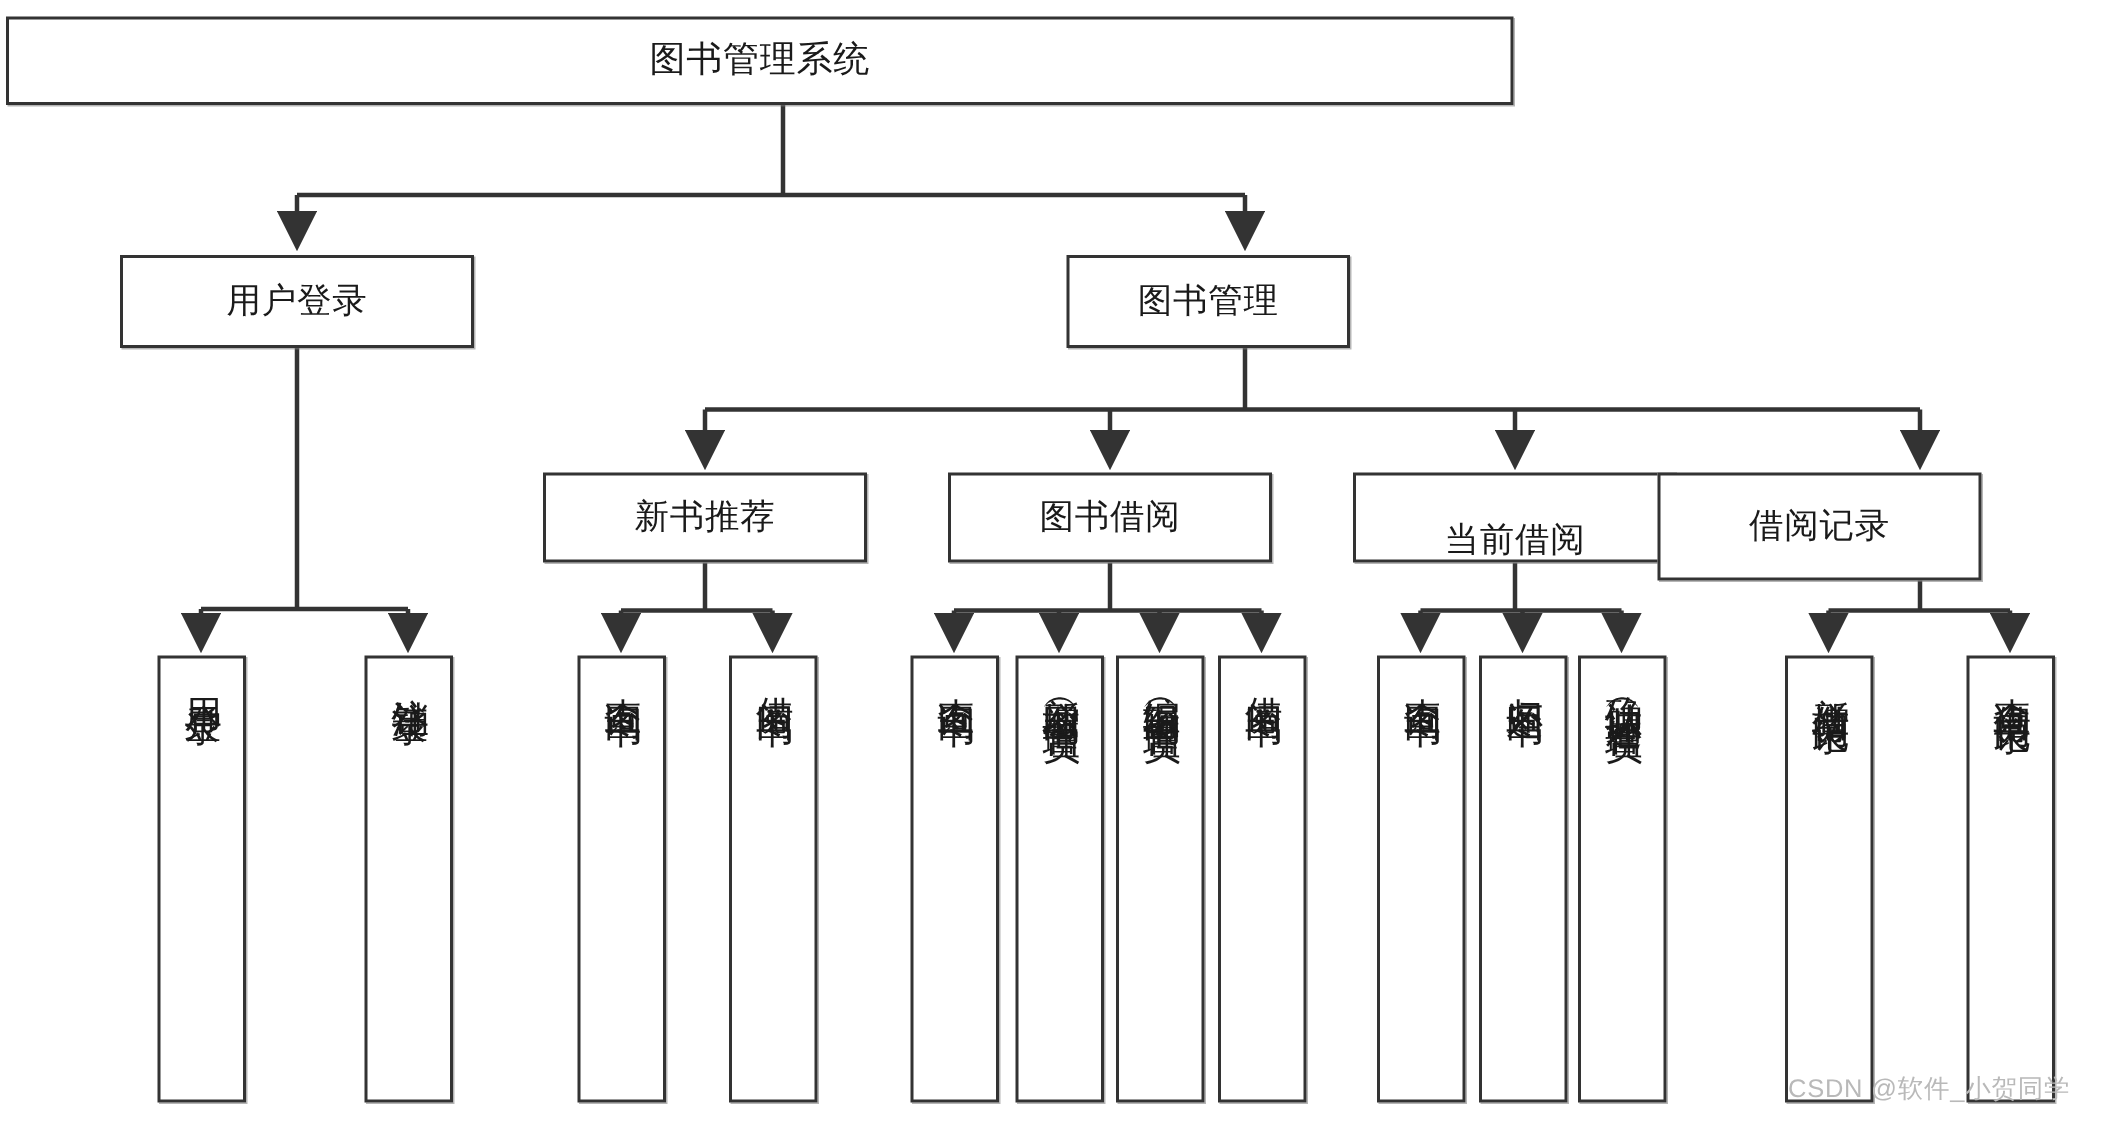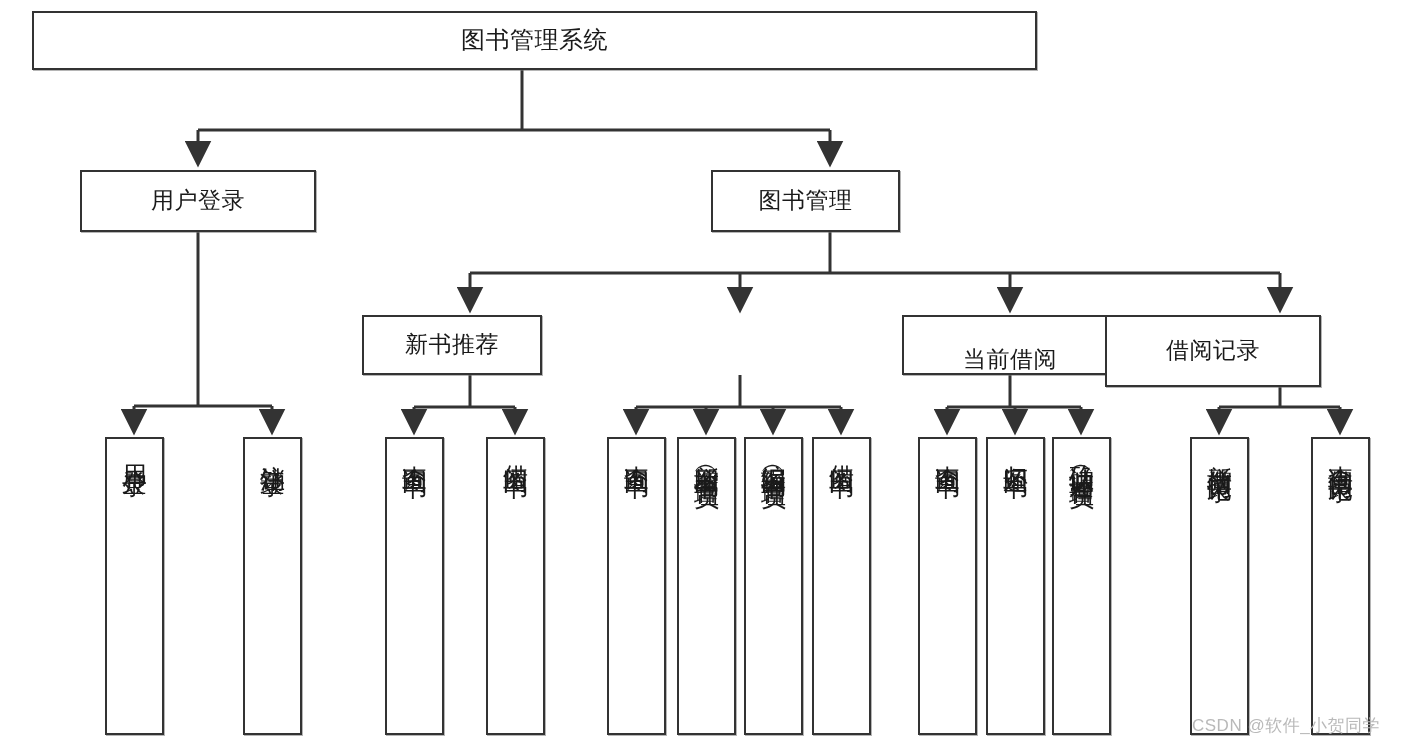--- a/index.html
+++ b/index.html
@@ -125,33 +125,36 @@
       <path d="M 1015 407 L 1015 431" marker-end="url(#arrow)"></path>
       <path d="M 1081 407 L 1081 431" marker-end="url(#arrow)"></path>
 
       <path d="M 1280 375 L 1280 407"></path>
       <path d="M 1219 407 L 1340 407"></path>
       <path d="M 1219 407 L 1219 431" marker-end="url(#arrow)"></path>
       <path d="M 1340 407 L 1340 431" marker-end="url(#arrow)"></path>
     </g>
   </svg>
 
-  <div class="node horiz root" style="left:32px; top:11px; width:1005px; height:59px;">
+  <div class="node horiz root" style="left:4px; top:11px; width:1005px; height:59px;">
     <span class="label">图书管理系统</span>
   </div>
 
   <div class="node horiz" style="left:80px; top:170px; width:236px; height:62px;">
     <span class="label">用户登录</span>
   </div>
   <div class="node horiz" style="left:711px; top:170px; width:189px; height:62px;">
     <span class="label">图书管理</span>
   </div>
 
-  <div class="node horiz" style="left:362px; top:315px; width:180px; height:60px;">
+  <div class="node horiz" style="left:362px; top:315px; width:216px; height:60px;">
     <span class="label">新书推荐</span>
+  </div>
+  <div class="node horiz" style="left:632px; top:315px; width:216px; height:60px;">
+    <span class="label">图书借阅</span>
   </div>
   <div class="node horiz" style="left:902px; top:315px; width:216px; height:60px;align-items:flex-end;">
     <span class="label">当前借阅</span>
   </div>
   <div class="node horiz" style="left:1105px; top:315px; width:216px; height:72px;">
     <span class="label">借阅记录</span>
   </div>
 
   <div class="node vert" style="left:105px; top:437px; width:59px; height:298px;">
     <span class="label">用户登录</span>

